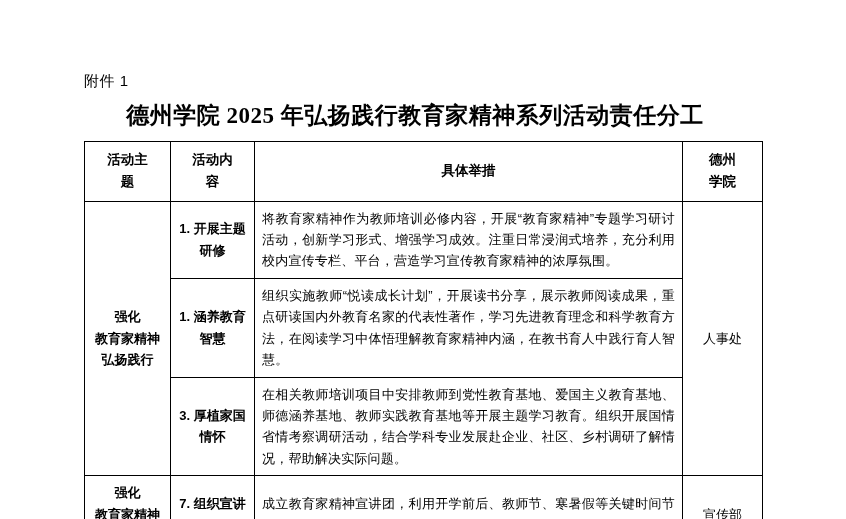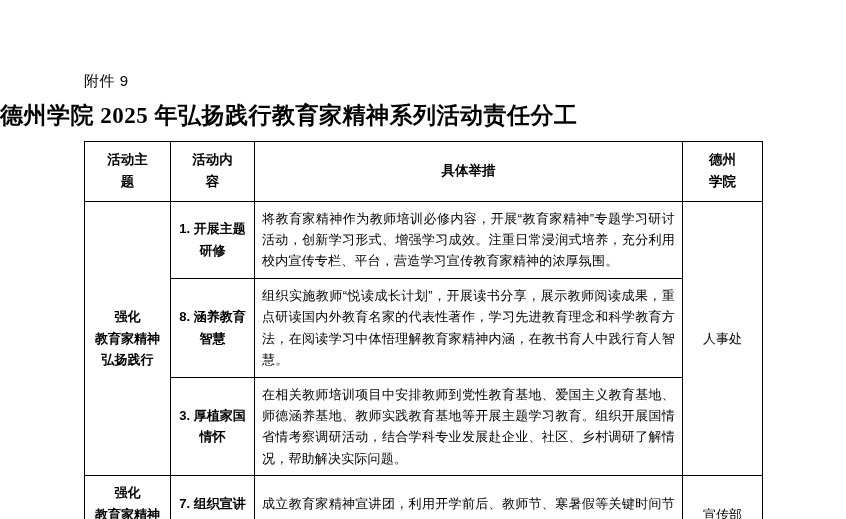--- a/index.html
+++ b/index.html
@@ -27,20 +27,21 @@
     top: 72px;
     font-size: 15px;
     font-family: "Liberation Sans", "DejaVu Sans", sans-serif;
     letter-spacing: 0.5px;
   }
   .doc-title {
     position: absolute;
     left: 0;
     right: 16px;
     top: 100px;
+    text-align: center;
     font-size: 23px;
     font-weight: bold;
     letter-spacing: 0.5px;
     font-family: "Liberation Serif", "DejaVu Serif", serif;
   }
   table.main-table {
     position: absolute;
     left: 84px;
     top: 141px;
     width: 678px;
@@ -88,21 +89,21 @@
   td.unit-cell {
     font-weight: normal;
   }
   .nowrap-line { display: block; }
 </style>
 </head>
 <body>
 
 <div class="page">
 
-  <div class="attachment-label">附件 9</div>
+  <div class="attachment-label">附件 1</div>
 
   <div class="doc-title">德州学院 2025 年弘扬践行教育家精神系列活动责任分工</div>
 
   <table class="main-table">
     <colgroup>
       <col class="col-theme">
       <col class="col-content">
       <col class="col-measure">
       <col class="col-unit">
     </colgroup>
@@ -124,21 +125,21 @@
         </td>
         <td class="content-cell">
           <span class="nowrap-line">1. 开展主题</span>
           <span class="nowrap-line">研修</span>
         </td>
         <td class="measure-cell">将教育家精神作为教师培训必修内容，开展“教育家精神”专题学习研讨活动，创新学习形式、增强学习成效。注重日常浸润式培养，充分利用校内宣传专栏、平台，营造学习宣传教育家精神的浓厚氛围。</td>
         <td class="unit-cell" rowspan="3">人事处</td>
       </tr>
       <tr>
         <td class="content-cell">
-          <span class="nowrap-line">8. 涵养教育</span>
+          <span class="nowrap-line">1. 涵养教育</span>
           <span class="nowrap-line">智慧</span>
         </td>
         <td class="measure-cell">组织实施教师“悦读成长计划”，开展读书分享，展示教师阅读成果，重点研读国内外教育名家的代表性著作，学习先进教育理念和科学教育方法，在阅读学习中体悟理解教育家精神内涵，在教书育人中践行育人智慧。</td>
       </tr>
       <tr>
         <td class="content-cell">
           <span class="nowrap-line">3. 厚植家国</span>
           <span class="nowrap-line">情怀</span>
         </td>
         <td class="measure-cell">在相关教师培训项目中安排教师到党性教育基地、爱国主义教育基地、师德涵养基地、教师实践教育基地等开展主题学习教育。组织开展国情省情考察调研活动，结合学科专业发展赴企业、社区、乡村调研了解情况，帮助解决实际问题。</td>

